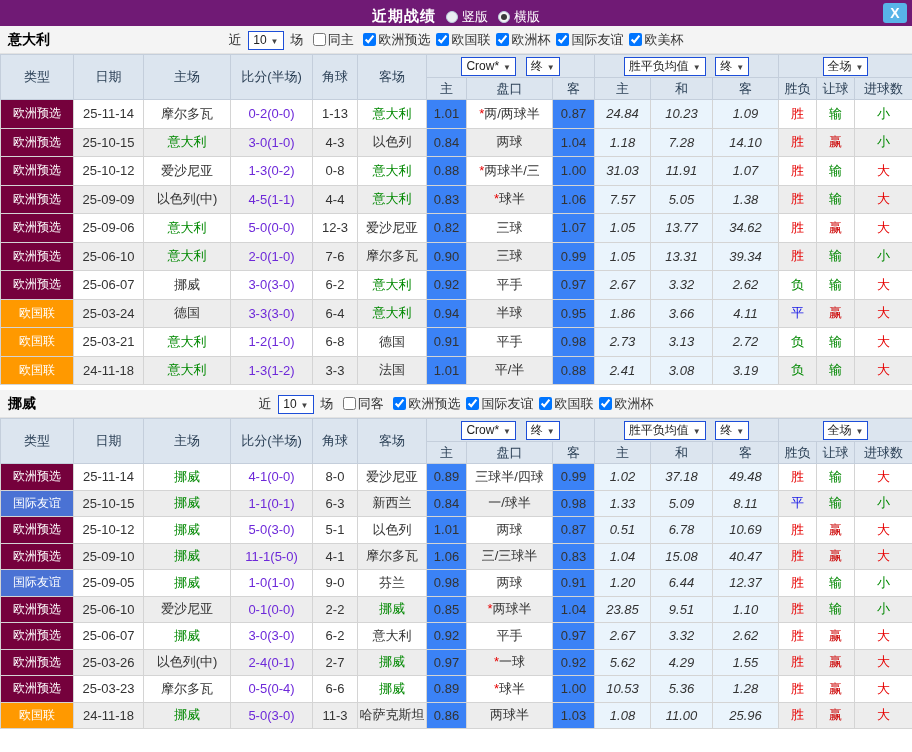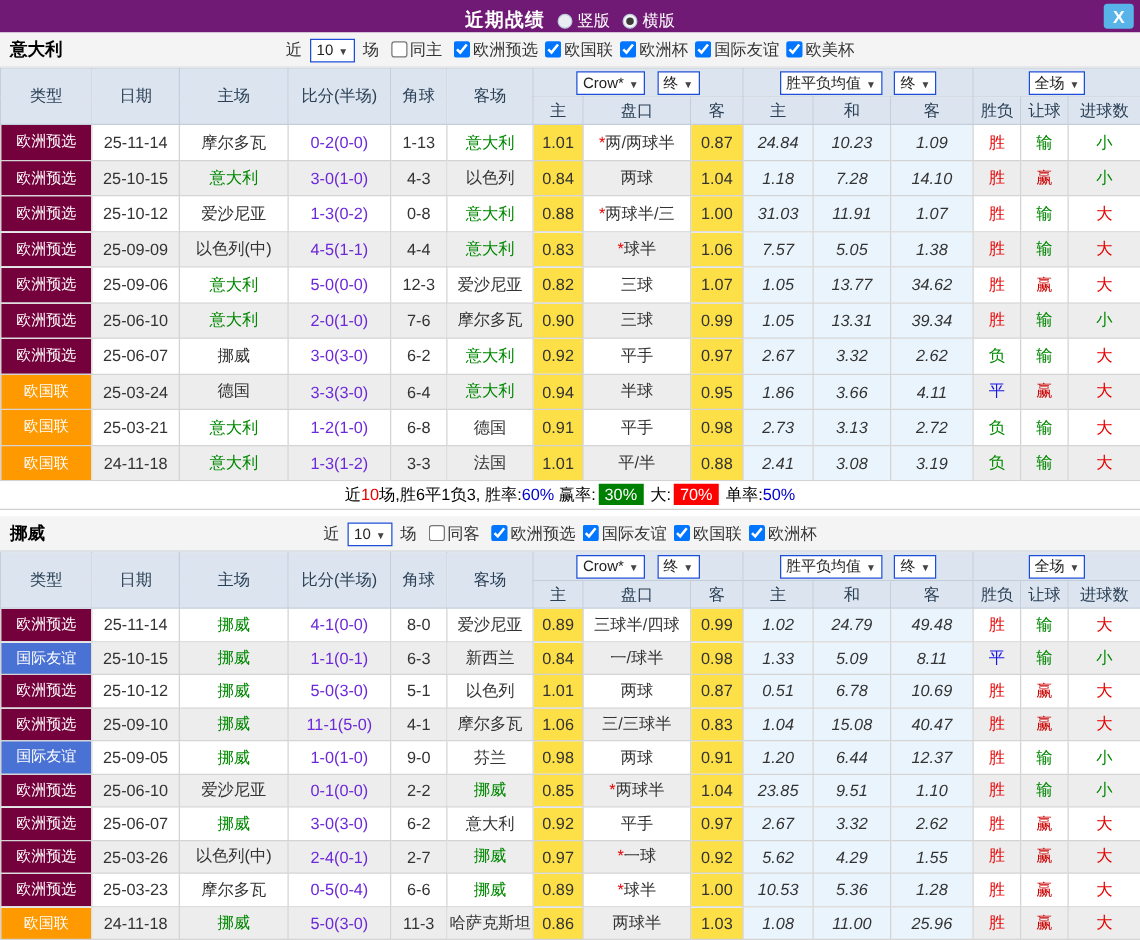--- a/index.html
+++ b/index.html
@@ -30,21 +30,21 @@
 
   
   table.grid{width:912px;border-collapse:collapse;table-layout:fixed;font-size:13px;color:#333;}
   th{background:#DCE5EF;font-weight:normal;color:#2A3F55;border:1px solid #C4CEDB;padding:0;font-size:13px;white-space:nowrap;overflow:hidden;}
   tr.hrow1 th{height:22px;}
   tr.hrow2 th{height:21px;}
   td{border:1px solid #D4D4D4;text-align:center;padding:0;overflow:hidden;white-space:nowrap;}
   tbody tr{height:28.5px;background:#fff;}
   tbody tr:nth-child(even){background:#EDEDED;}
   .sec1 tbody tr{height:26.5px;}
-  td.cream{background:#fde047;}
+  td.cream{background:#3b82f6;}
   td.lblue{background:#EAF4FC;font-style:italic;}
   .type-maroon{background:#75013C;color:#fff;font-size:12px;}
   .type-orange{background:#FF9900;color:#fff;font-size:12px;}
   .type-blue{background:#4A72D4;color:#fff;font-size:12px;}
   .hl{color:#008800;}
   .sc{color:#6d28d9;}
   .half{color:#6d28d9;}
   .star{color:#E60000;}
   .v-red{color:#E60000;}
   .v-red2{color:#CC0000;}
@@ -313,21 +313,20 @@
     <td class="cream">0.88</td>
     <td class="lblue">2.41</td>
     <td class="lblue">3.08</td>
     <td class="lblue">3.19</td>
     <td class="v-green">负</td>
     <td class="v-green">输</td>
     <td class="v-red">大</td>
   </tr>
 </tbody>
     </table>
-    <div class="summary"><span>近</span><span class="s-red">10</span><span>场,胜6平1负3, 胜率:</span><span class="s-blue">60%</span><span> 赢率:</span><span class="s-badge-green">30%</span><span> 大:</span><span class="s-badge-red">70%</span><span> 单率:</span><span class="s-blue">50%</span></div>
   </div>
 
   <div class="section sec1">
     <div class="filterbar">
       <span class="team">挪威</span>
       <span class="filters">
         <span>近</span>
         <span class="sel"><span>10</span><span class="arr">▼</span></span>
         <span>场</span>
         <label class="cb-wrap"><input type="checkbox" style=""><span>同客</span></label>
@@ -389,21 +388,21 @@
     <td class="type-maroon">欧洲预选</td>
     <td>25-11-14</td>
     <td class="hl">挪威</td>
     <td><span class="sc">4-1</span><span class="half">(0-0)</span></td>
     <td>8-0</td>
     <td>爱沙尼亚</td>
     <td class="cream">0.89</td>
     <td><span class="star"></span><span>三球半/四球</span></td>
     <td class="cream">0.99</td>
     <td class="lblue">1.02</td>
-    <td class="lblue">24.79</td>
+    <td class="lblue">37.18</td>
     <td class="lblue">49.48</td>
     <td class="v-red">胜</td>
     <td class="v-green">输</td>
     <td class="v-red">大</td>
   </tr>
 
   <tr>
     <td class="type-blue">国际友谊</td>
     <td>25-10-15</td>
     <td class="hl">挪威</td>

